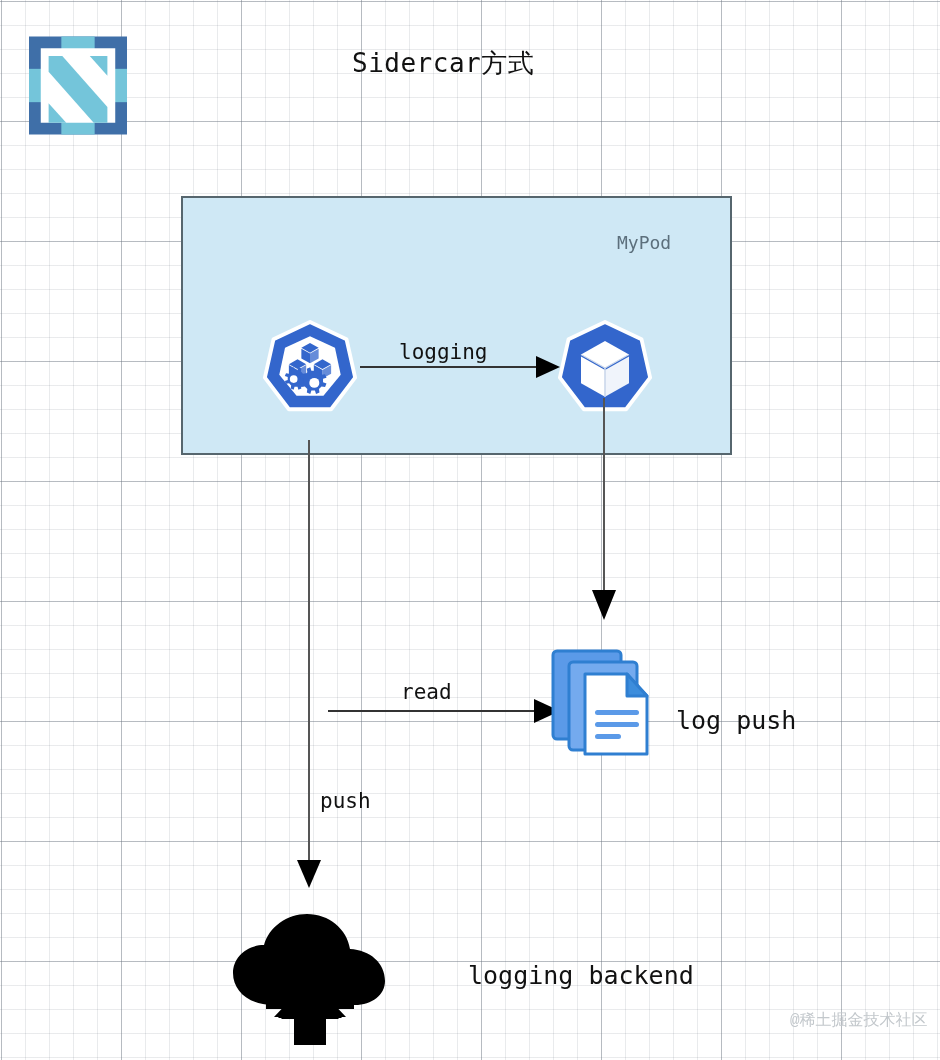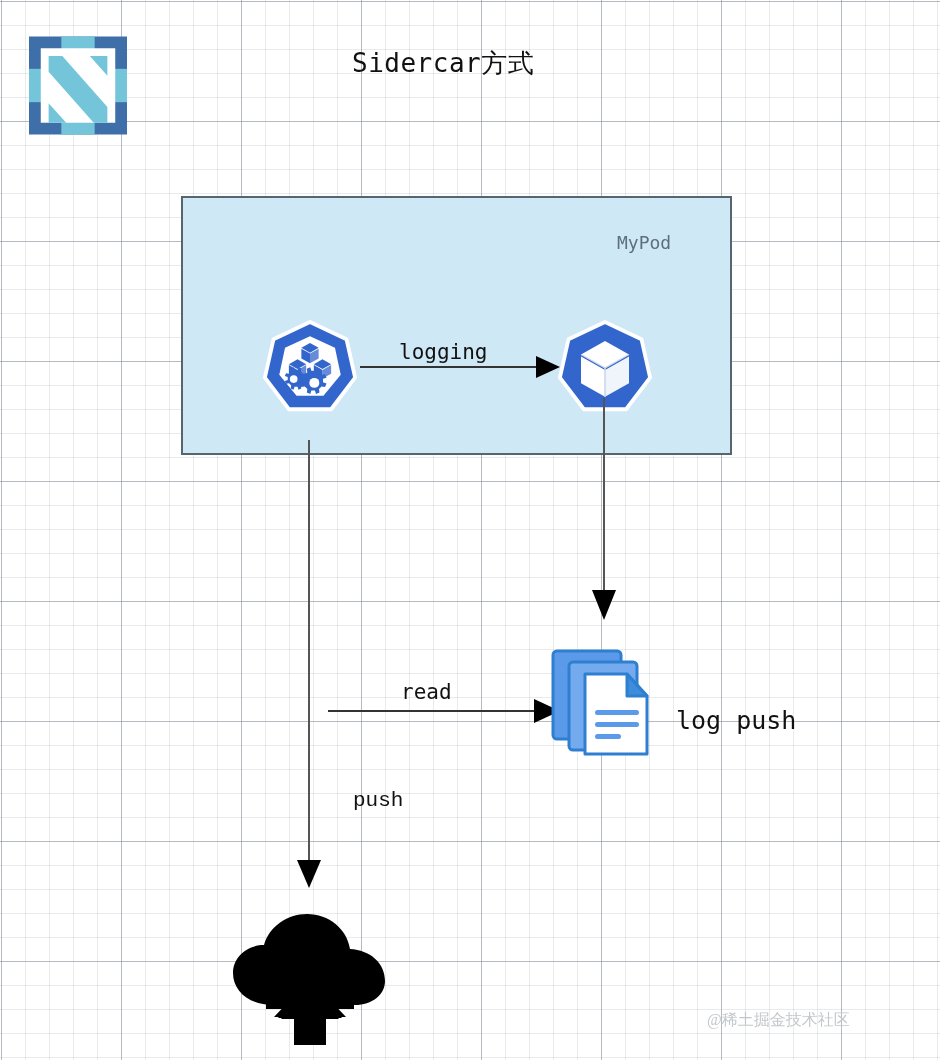--- a/index.html
+++ b/index.html
@@ -100,21 +100,21 @@
   
   .edge-label {
     position: absolute;
     font-family: "DejaVu Sans Mono", "Liberation Mono", monospace;
     font-size: 21px;
     color: #111111;
     white-space: nowrap;
   }
   #emptydir-label { left: 399px; top: 340px; }
   #read-label     { left: 401px; top: 680px; }
-  #push-label     { left: 353px; top: 789px; font-family: Liberation Mono, monospace; }
+  #push-label     { left: 320px; top: 789px; }
 
   svg.conn {
     position: absolute;
     overflow: visible;
   }
   #emptydir-edge { left: 360px; top: 352px; width: 200px; height: 30px; }
   #read-edge     { left: 328px; top: 696px; width: 232px; height: 30px; }
   #agent-down-edge { left: 296px; top: 440px; width: 30px; height: 448px; }
   #app-down-edge   { left: 591px; top: 398px; width: 30px; height: 222px; }
 
@@ -150,23 +150,23 @@
     top: 961px;
     font-family: "DejaVu Sans Mono", "Liberation Mono", monospace;
     font-size: 25px;
     color: #111111;
     white-space: nowrap;
   }
 
   
   #watermark {
     position: absolute;
-    left: 707px;
+    left: 790px;
     top: 1010px;
-    font-family: Liberation Serif, serif;
+    font-family: Liberation Mono, monospace;
     font-size: 16px;
     color: #c3c8cc;
     white-space: nowrap;
   }
 </style>
 </head>
 <body>
 
 <div id="canvas">
 
@@ -267,16 +267,17 @@
   <div id="log-files-label">log push</div>
 
   <svg id="logging-backend-icon" viewBox="0 0 162 140">
     <path d="M44 100 C20 100 4 86 4 68 C4 52 18 40 35 40 C40 22 58 9 78 9 C100 9 118 24 121 44 C141 45 156 58 156 76 C156 90 143 100 126 100 Z" fill="#000000"></path>
     <rect x="37" y="60" width="88" height="44" fill="#000000"></rect>
     <polygon points="81,74 117,112 97,112 97,140 65,140 65,112 45,112" fill="#000000"></polygon>
     <polygon points="81,78 113,113 96,113 96,140 66,140 66,113 49,113" fill="#000000"></polygon>
     <path d="M81 82 L110 114 L97 114 L97 140 L65 140 L65 114 L52 114 Z" fill="#000000"></path>
     <rect x="72" y="104" width="18" height="36" fill="#000000"></rect>
   </svg>
+  <div id="logging-backend-label">logging backend</div>
 
   <div id="watermark">@稀土掘金技术社区</div>
 
 </div>
 
 </body></html>

